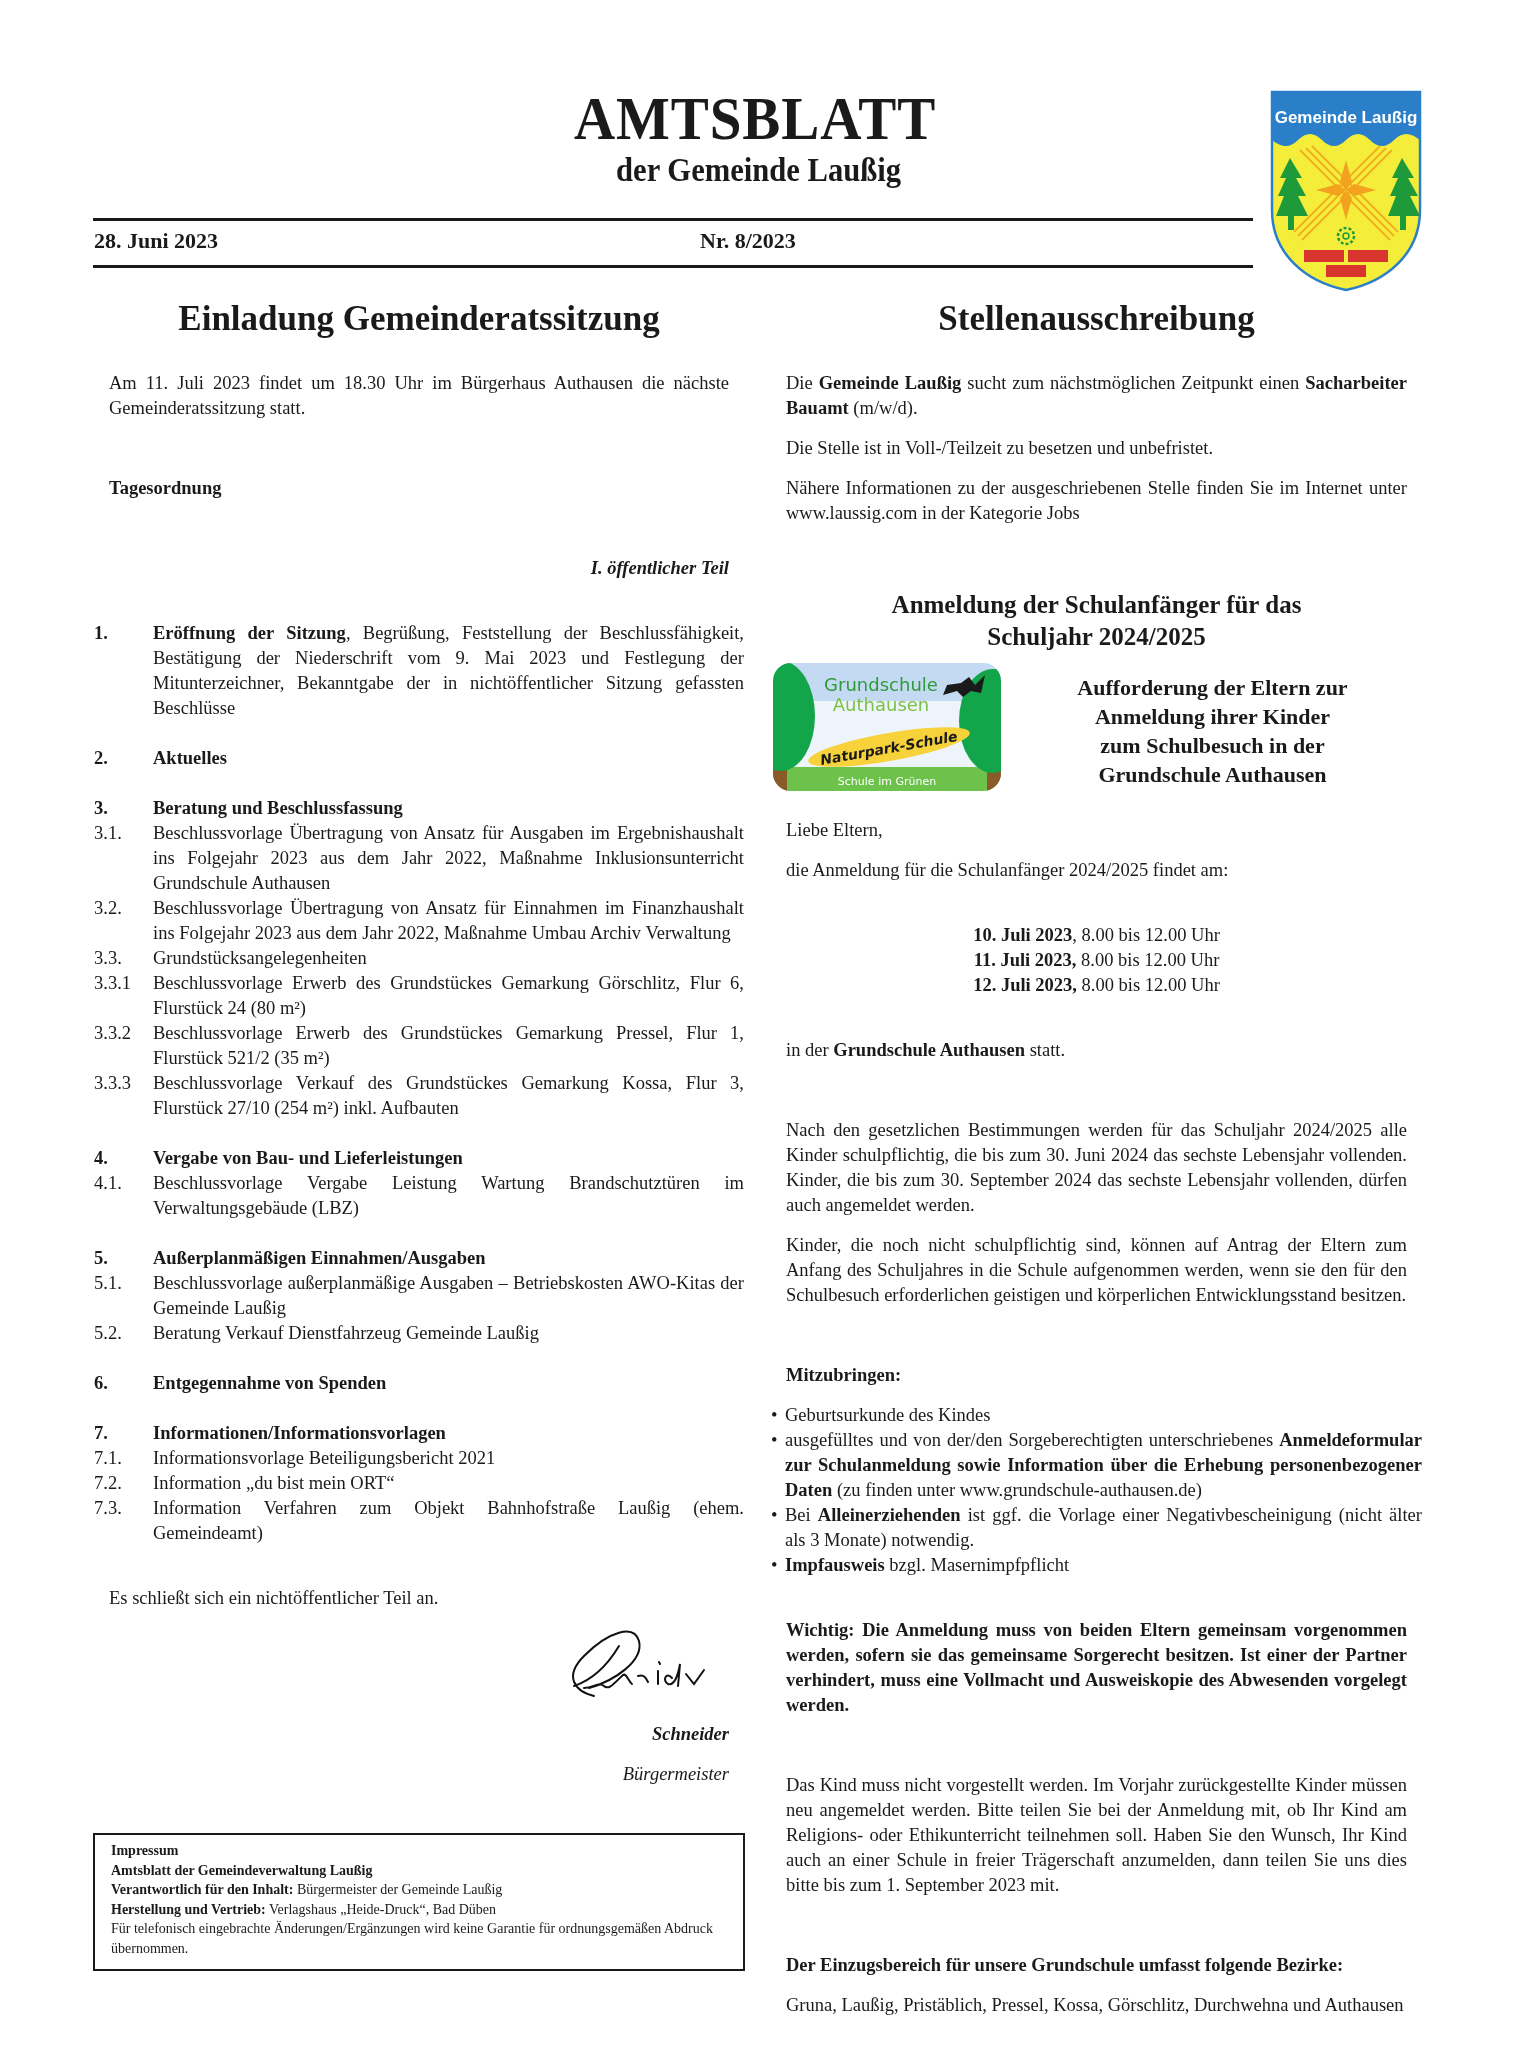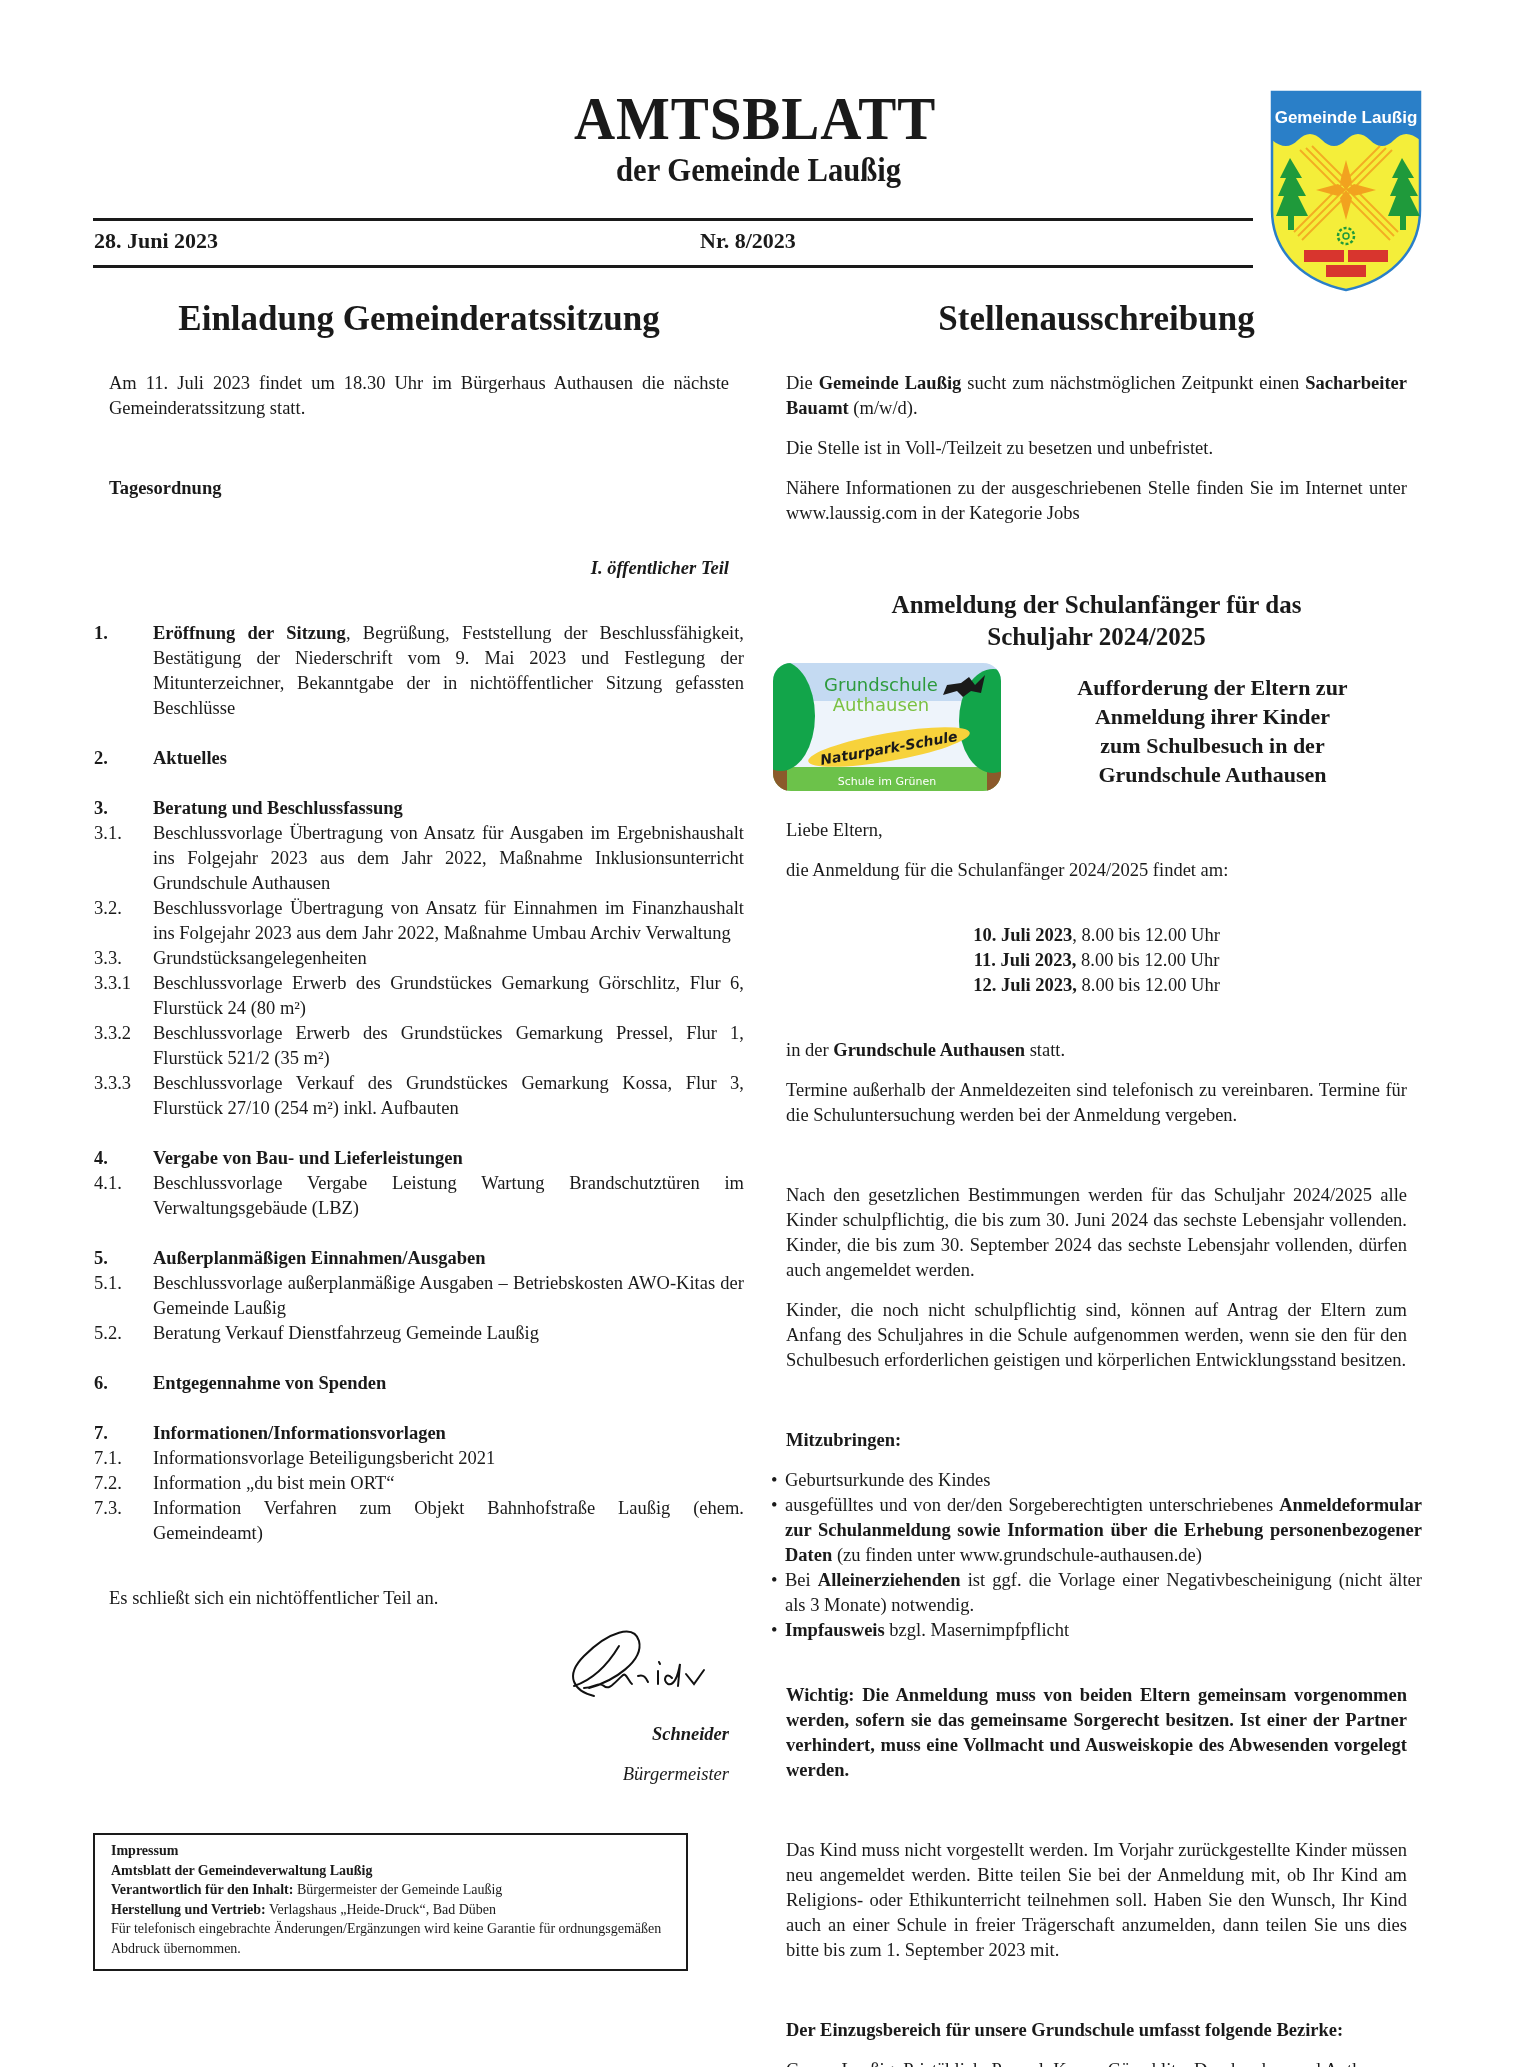--- a/index.html
+++ b/index.html
@@ -36,21 +36,21 @@
   .i { font-style: italic; text-align: right; }
 
   .agenda-row { display: flex; }
   .agenda-num { width: 59px; flex: 0 0 59px; }
   .agenda-text { flex: 1; text-align: justify; }
 
   .sign-block { text-align: right; }
   .signature-svg { display: block; margin-left: auto; }
 
   .impressum {
-    position: absolute; left: 93px; top: 1833px; width: 595px; height: 138px;
+    position: absolute; left: 93px; top: 1833px; width: 652px; height: 138px;
     border: 2px solid #1a1a1a; box-sizing: border-box;
     padding: 6px 16px; font-size: 14px; line-height: 19.5px;
   }
 
   .school-head { display: flex; align-items: flex-start; margin-top: 8px; }
   .school-logo { width: 232px; height: 132px; flex: 0 0 232px; }
   .school-heading {
     flex: 1; text-align: center; font-size: 22px; font-weight: bold;
     line-height: 29px; padding-top: 12px;
   }
@@ -259,21 +259,20 @@
   <p>Liebe Eltern,</p>
   <p>die Anmeldung für die Schulanfänger 2024/2025 findet am:</p>
   <div class="gap"></div>
   <div class="dates">
     <div><span class="b">10. Juli 2023</span><span>,</span><span> 8.00 bis 12.00 Uhr</span></div>
     <div><span class="b">11. Juli 2023,</span><span> 8.00 bis 12.00 Uhr</span></div>
     <div><span class="b">12. Juli 2023,</span><span> 8.00 bis 12.00 Uhr</span></div>
   </div>
   <div class="gap"></div>
   <p><span>in der </span><span class="b">Grundschule Authausen</span><span> statt.</span></p>
-  <p class="just">Termine außerhalb der Anmeldezeiten sind telefonisch zu vereinbaren. Termine für die Schuluntersuchung werden bei der Anmeldung vergeben.</p>
   <div class="gap"></div>
   <p class="just">Nach den gesetzlichen Bestimmungen werden für das Schuljahr 2024/2025 alle Kinder schulpflichtig, die bis zum 30. Juni 2024 das sechste Lebensjahr vollenden. Kinder, die bis zum 30. September 2024 das sechste Lebensjahr vollenden, dürfen auch angemeldet werden.</p>
   <p class="just">Kinder, die noch nicht schulpflichtig sind, können auf Antrag der Eltern zum Anfang des Schuljahres in die Schule aufgenommen werden, wenn sie den für den Schulbesuch erforderlichen geistigen und körperlichen Entwicklungsstand besitzen.</p>
   <div class="gap"></div>
   <p class="b">Mitzubringen:</p>
   <div id="bring-list">
       <div class="bullet-row">
         <span class="bullet">•</span>
         <span class="bullet-text"><span>Geburtsurkunde des Kindes</span><span class="b"></span><span></span></span>
       </div>

